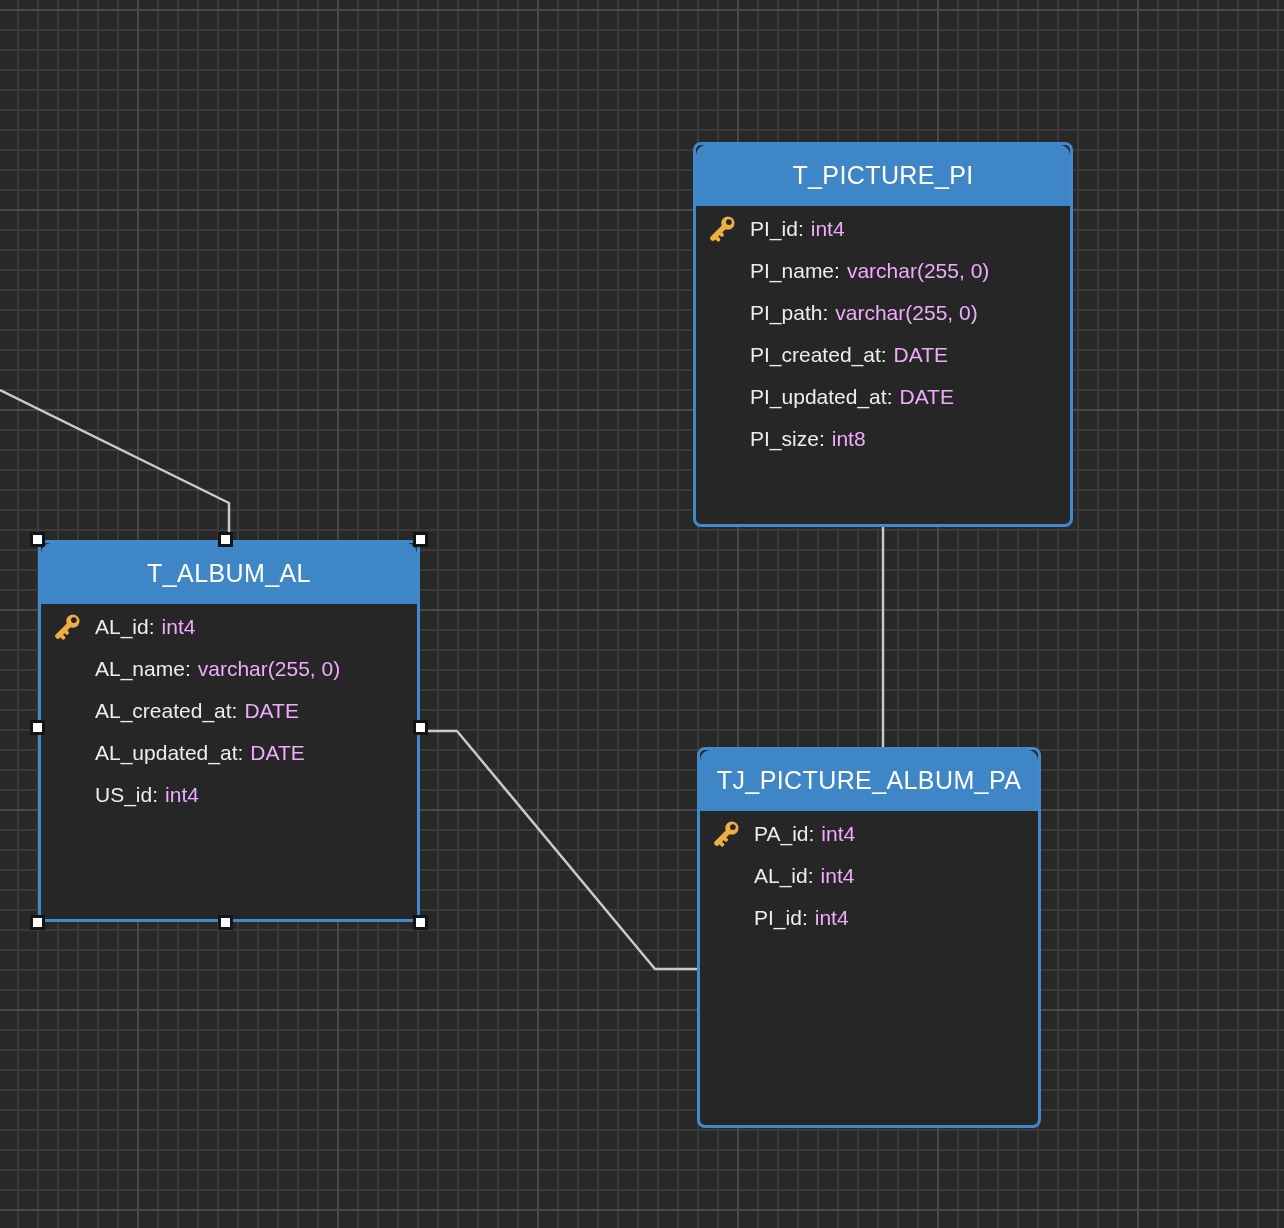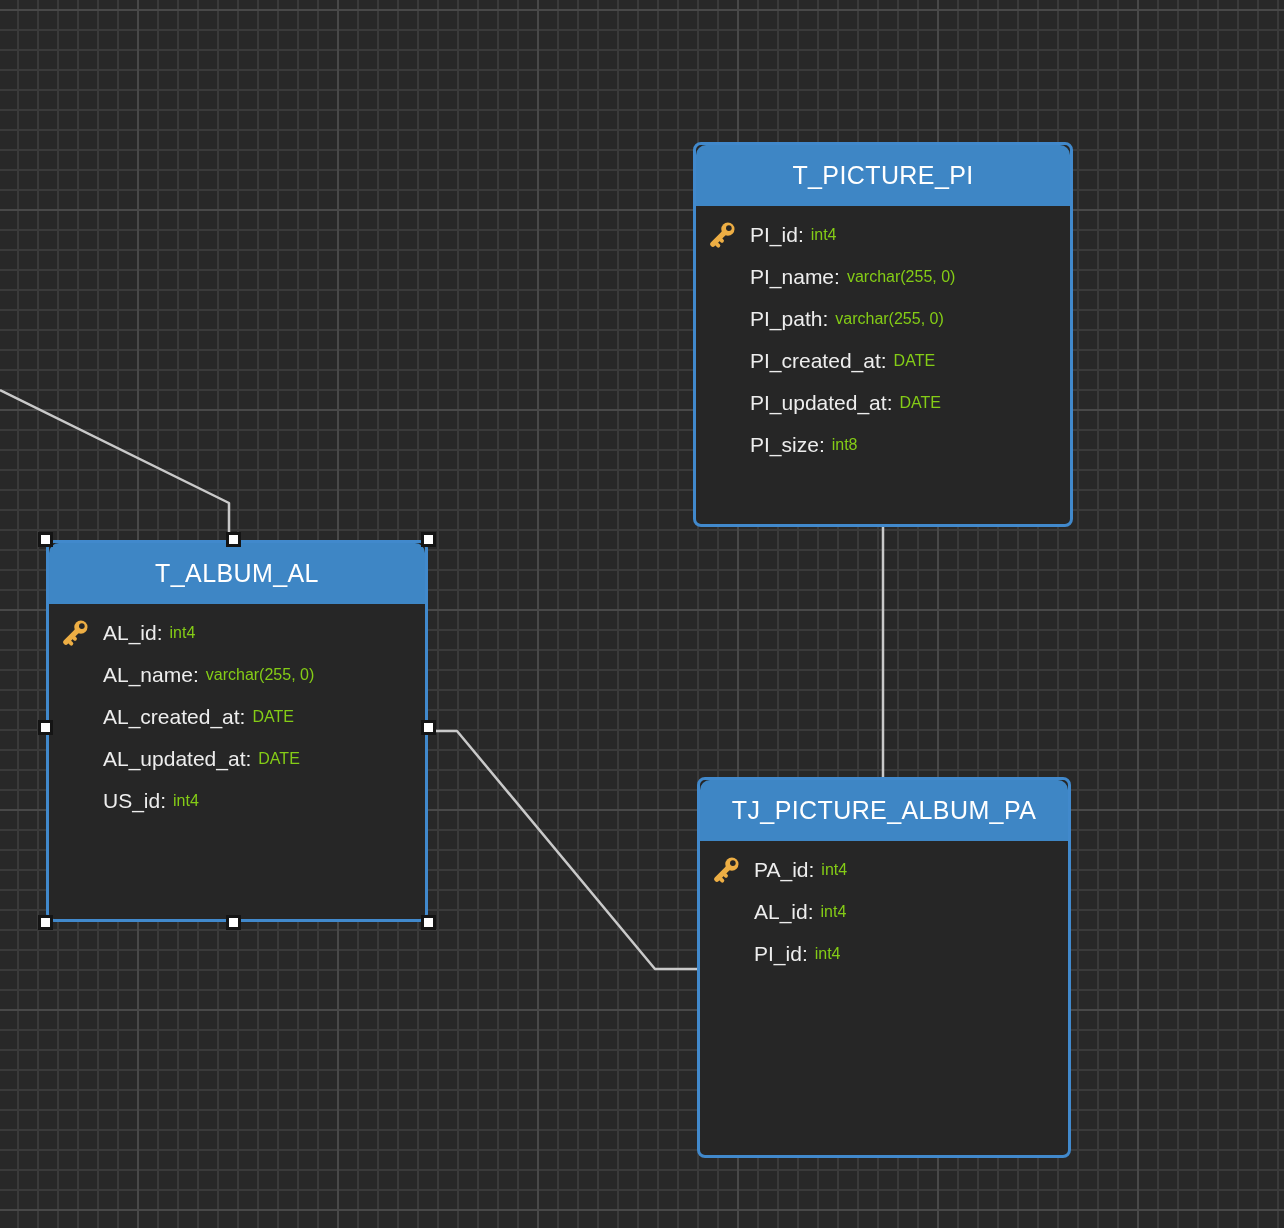--- a/index.html
+++ b/index.html
@@ -34,59 +34,59 @@
     stroke-linecap: butt;
   }
 
   .table {
     position: absolute;
     background: #262626;
     border: 3px solid #4189cc;
     border-radius: 8px;
   }
   .t-pi { left: 693px; top: 142px; width: 380px; height: 385px; }
-  .t-al { left:  38px; top: 540px; width: 382px; height: 382px; margin-left: 8px; }
-  .t-pa { left: 697px; top: 777px; width: 374px; height: 381px; }
+  .t-al { left:  38px; top: 540px; width: 382px; height: 382px; }
+  .t-pa { left: 697px; top: 747px; width: 344px; height: 381px; }
 
   .thead {
     height: 61px;
     background: #3e86c5;
     border-radius: 10px 10px 0 0;
     display: flex;
     align-items: center;
     justify-content: center;
   }
   .thead .title {
     color: #ffffff;
     font-size: 25px;
     letter-spacing: 0.4px;
     white-space: nowrap;
   }
 
-  .tbody { padding-top: 8px; }
+  .tbody { padding-top: 2px; }
 
   .row {
     position: relative;
     height: 42px;
     display: flex;
     align-items: center;
     padding-left: 54px;
     white-space: nowrap;
   }
   .key-icon {
     position: absolute;
     left: 11px;
     top: 50%;
     transform: translateY(-50%);
     width: 30px; height: 30px;
     display: inline-flex;
   }
   .fname  { color: #ededed; font-size: 21px; }
   .fcolon { color: #ededed; font-size: 21px; }
-  .ftype  { color: #84cc16; font-size: 16px; margin-left: 7px; }
+  .ftype  { color: #f0abfc; font-size: 21px; margin-left: 7px; }
 
   .handle {
     position: absolute;
     width: 15px; height: 15px;
     background: #ffffff;
     border: 3px solid #141414;
     z-index: 5;
   }
   .h-tl { left: -11px;               top: -11px; }
   .h-tc { left: calc(50% - 11px);    top: -11px; }

